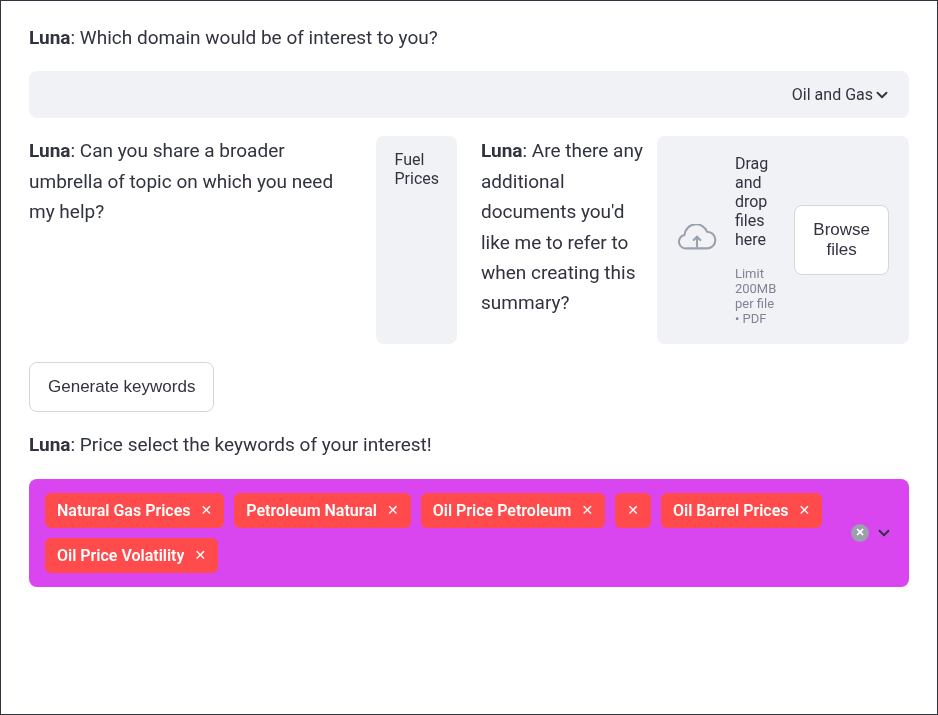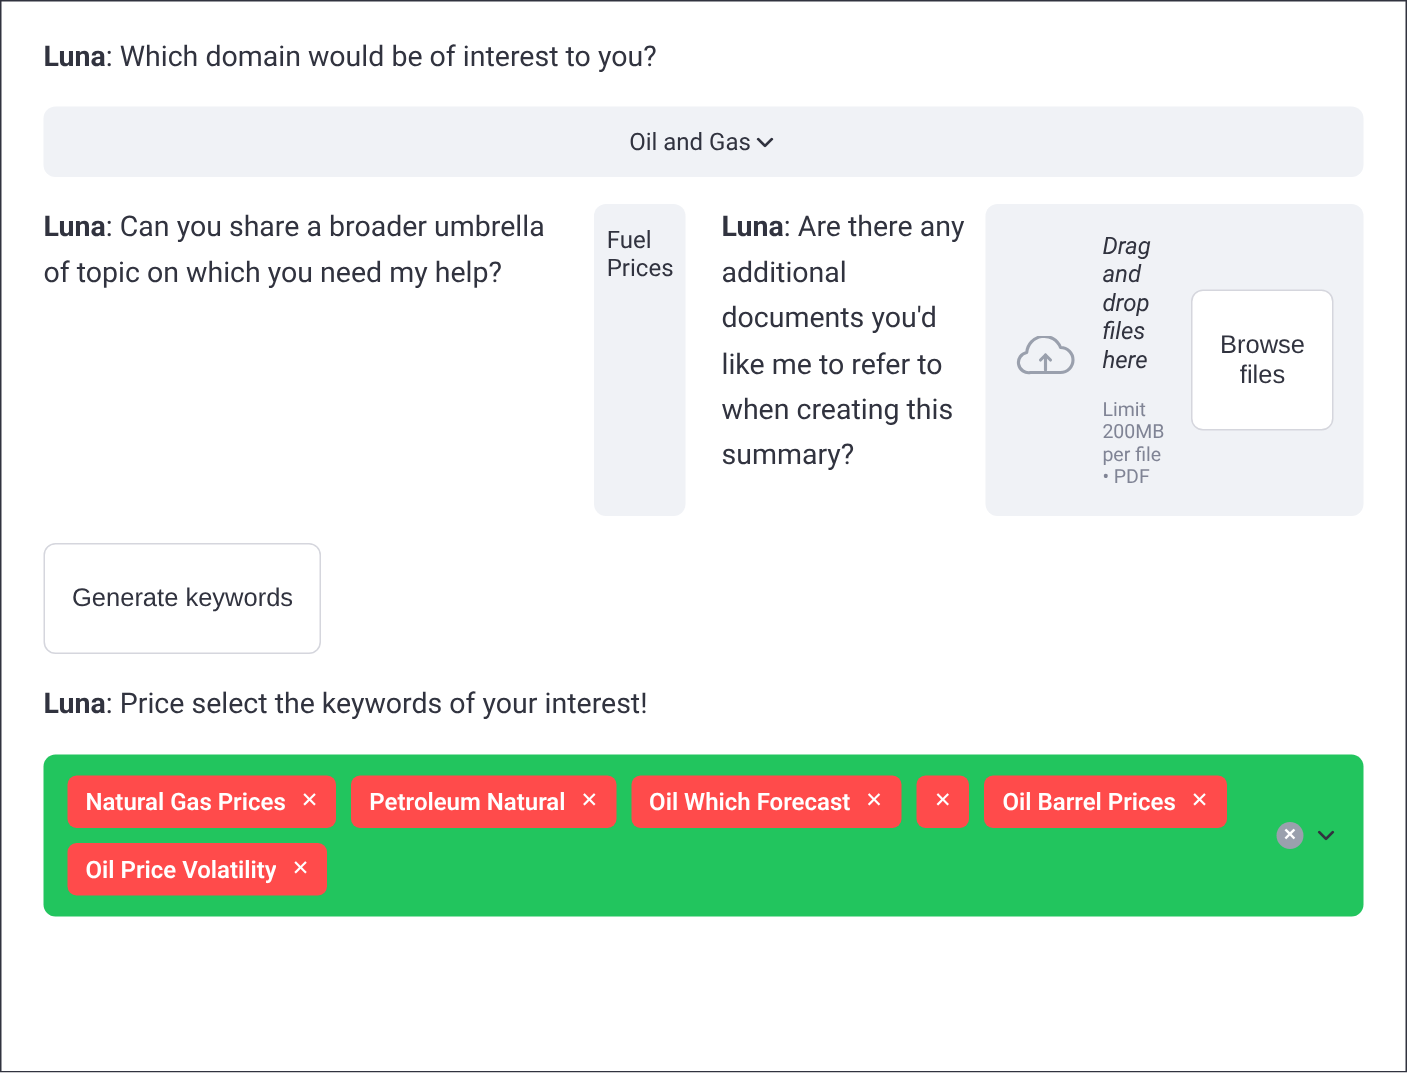--- a/index.html
+++ b/index.html
@@ -24,64 +24,64 @@
       color: #31333f;
     }
     .prompt-line .speaker { font-weight: 700; }
     .selectbox {
       width: 100%;
       background: #f0f2f6;
       border-radius: 8px;
       padding: 14px 18px;
       display: flex;
       align-items: center;
-      justify-content: center;
+      justify-content: flex-end;
       font-size: 16px;
       color: #31333f;
       cursor: pointer;
     }
     .chevron { display: inline-flex; }
     .chevron svg { width: 18px; height: 18px; }
     .two-col {
       display: flex;
       gap: 24px;
     }
     .col { flex: 1; display: flex; flex-direction: row; gap: 14px; }
     .text-inputbox {
       background: #f0f2f6;
       border-radius: 8px;
-      padding: 14px 8px;
+      padding: 14px 18px;
       font-size: 16px;
       color: #31333f;
     }
     .uploader {
       background: #f0f2f6;
       border-radius: 8px;
       padding: 18px 20px;
       display: flex;
       align-items: center;
       gap: 18px;
     }
     .cloud-icon { width: 40px; height: 32px; color: #9aa0ad; flex-shrink: 0; display: flex; align-items: center; justify-content: center; }
     .cloud-icon svg { width: 40px; height: 32px; }
     .upload-text { flex: 1; display: flex; flex-direction: column; gap: 2px; }
-    .upload-text .primary { font-size: 16px; color: #31333f; font-style: italic; }
+    .upload-text .primary { font-size: 16px; color: #31333f; }
     .upload-text .secondary { font-size: 13px; color: #808495; margin-top: 15px; }
     .btn {
       background: #fff;
       border: 1px solid #d5d6dd;
       border-radius: 8px;
-      padding: 26px 18px;
+      padding: 14px 18px;
       font-size: 17px;
       color: #31333f;
       cursor: pointer;
       width: fit-content;
     }
     .multiselect {
-      background: #22c55e;
+      background: #d946ef;
       border-radius: 8px;
       padding: 14px 16px;
       display: flex;
       align-items: center;
       gap: 4px;
       justify-content: space-between;
     }
     .tags {
       flex: 1;
       display: flex;
@@ -179,21 +179,21 @@
     <div class="tags" id="tags-container">
         <span class="tag">
           <span class="tag-label">Natural Gas Prices</span>
           <span class="close-x">✕</span>
         </span>
         <span class="tag">
           <span class="tag-label">Petroleum Natural</span>
           <span class="close-x">✕</span>
         </span>
         <span class="tag">
-          <span class="tag-label">Oil Which Forecast</span>
+          <span class="tag-label">Oil Price Petroleum</span>
           <span class="close-x">✕</span>
         </span>
         <span class="tag">
           <span class="close-x">✕</span>
         </span>
         <span class="tag">
           <span class="tag-label">Oil Barrel Prices</span>
           <span class="close-x">✕</span>
         </span>
         <span class="tag">

